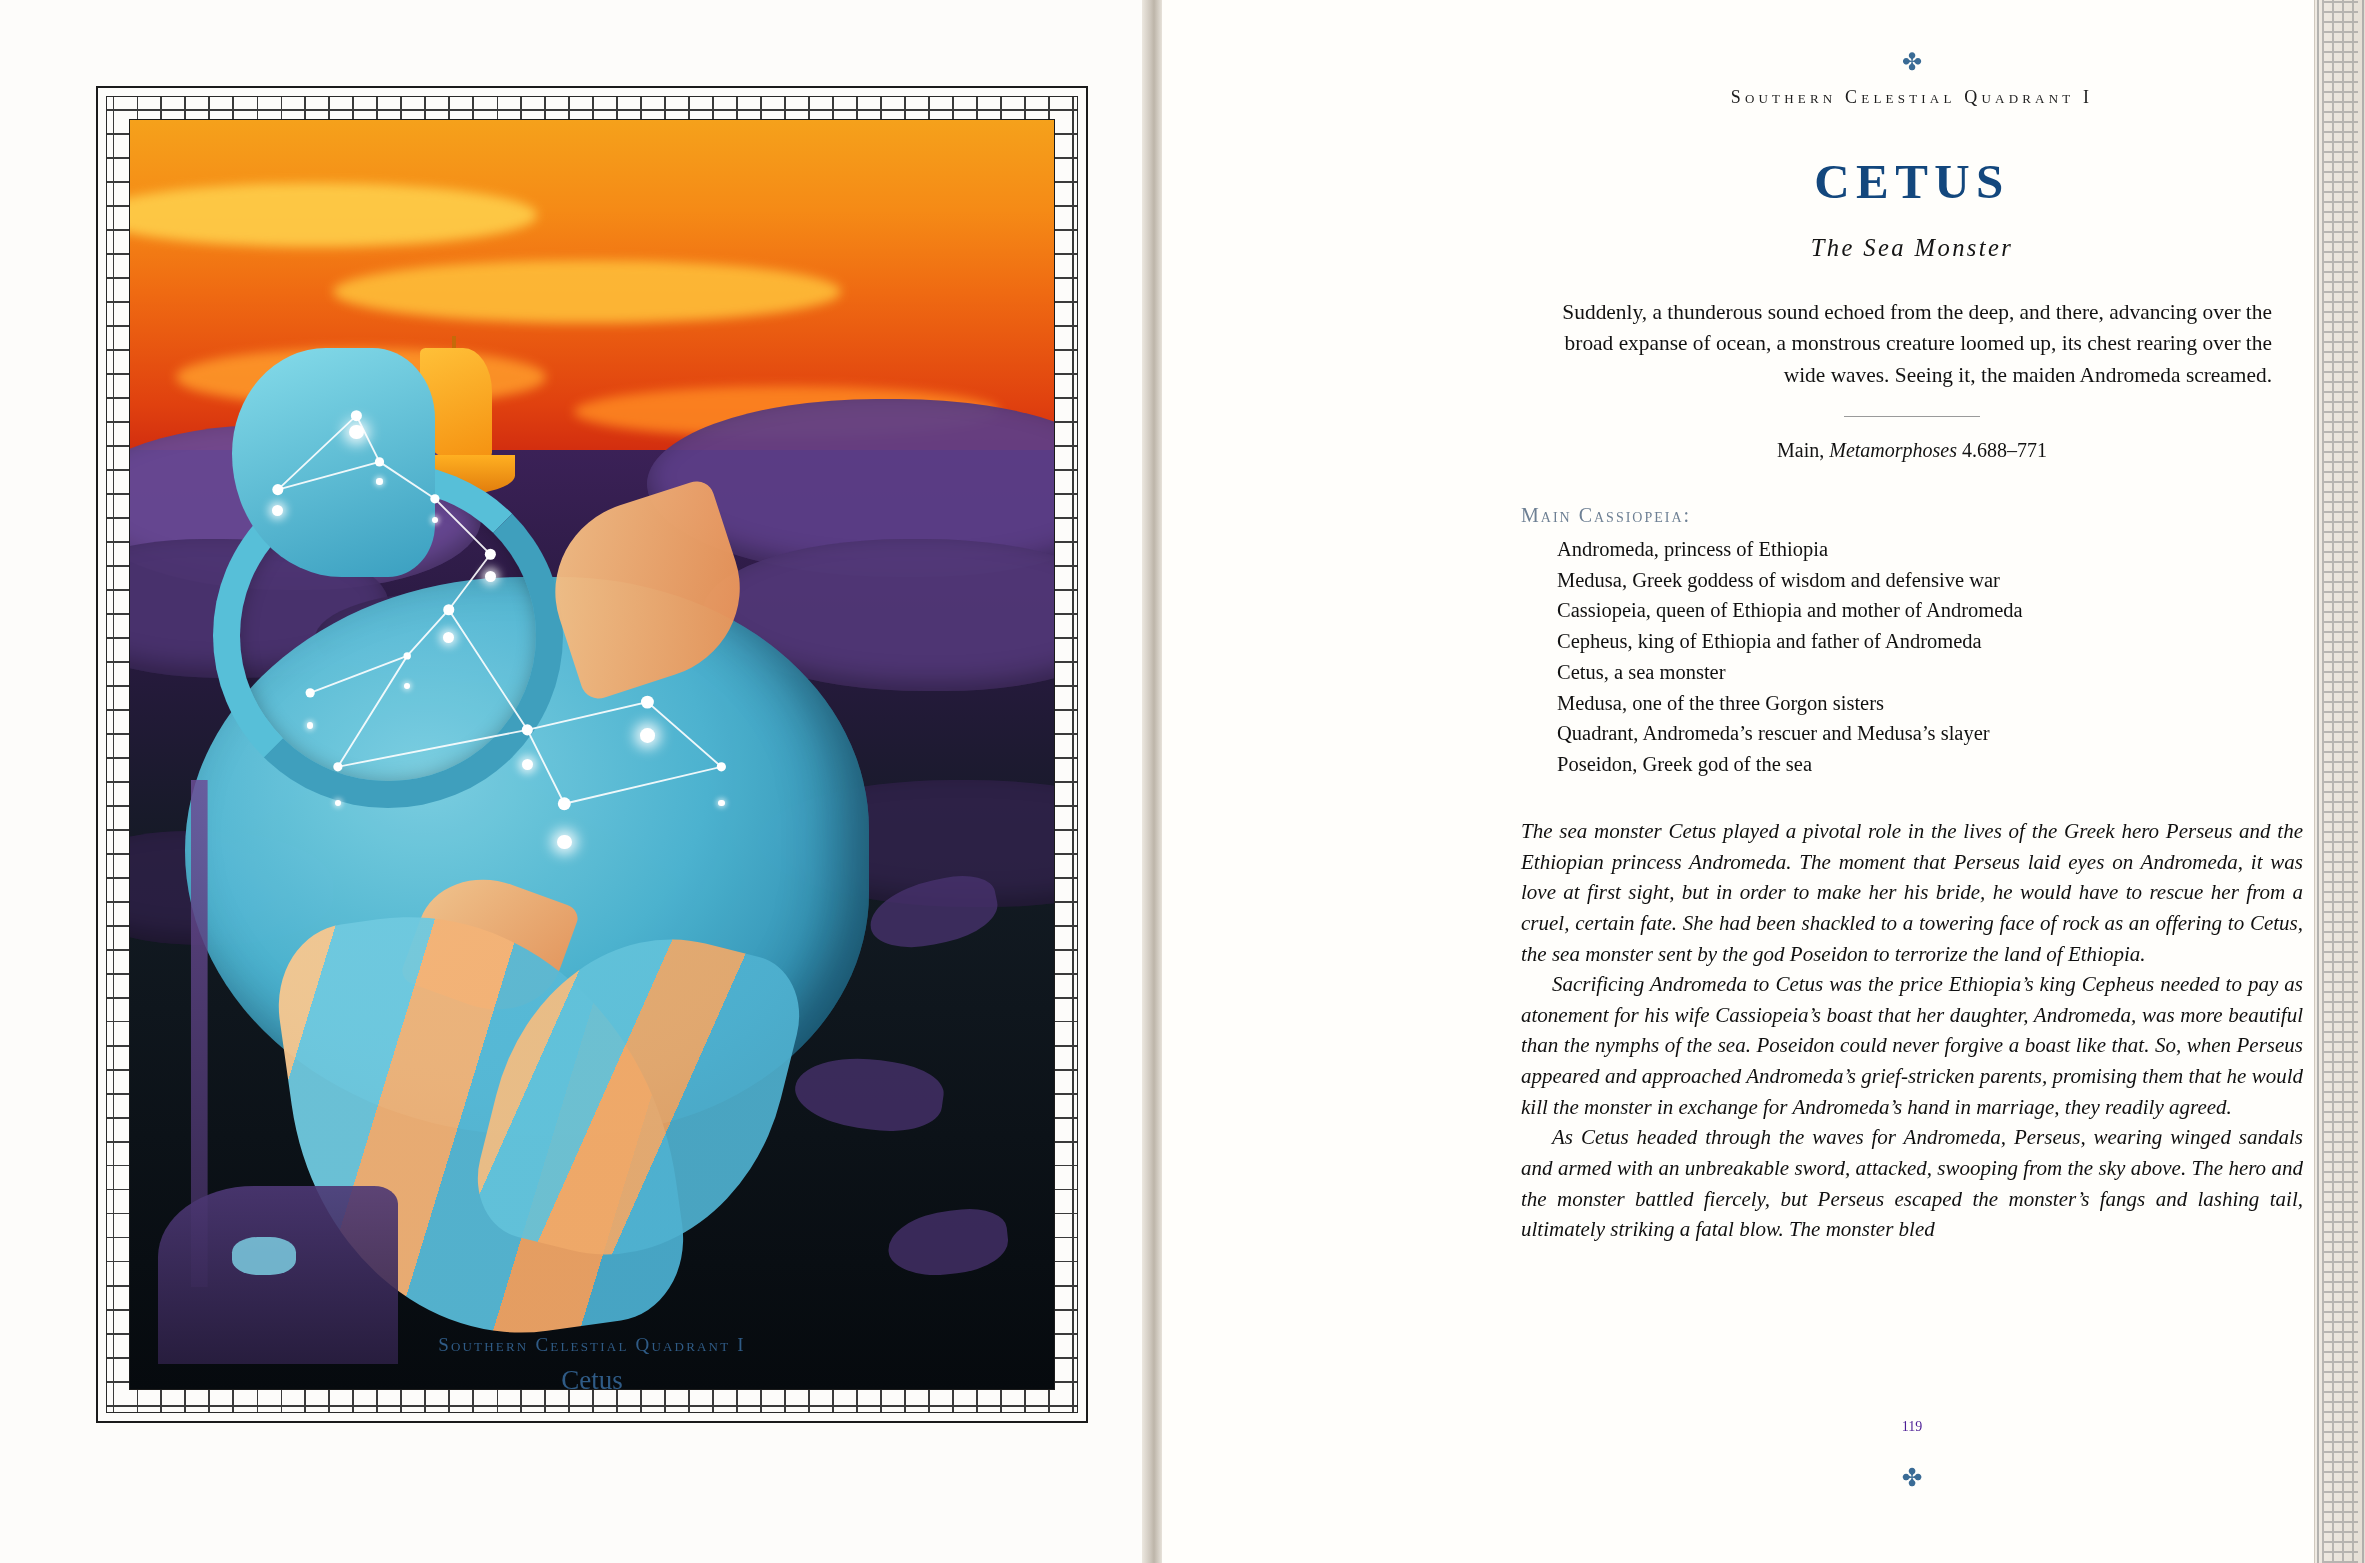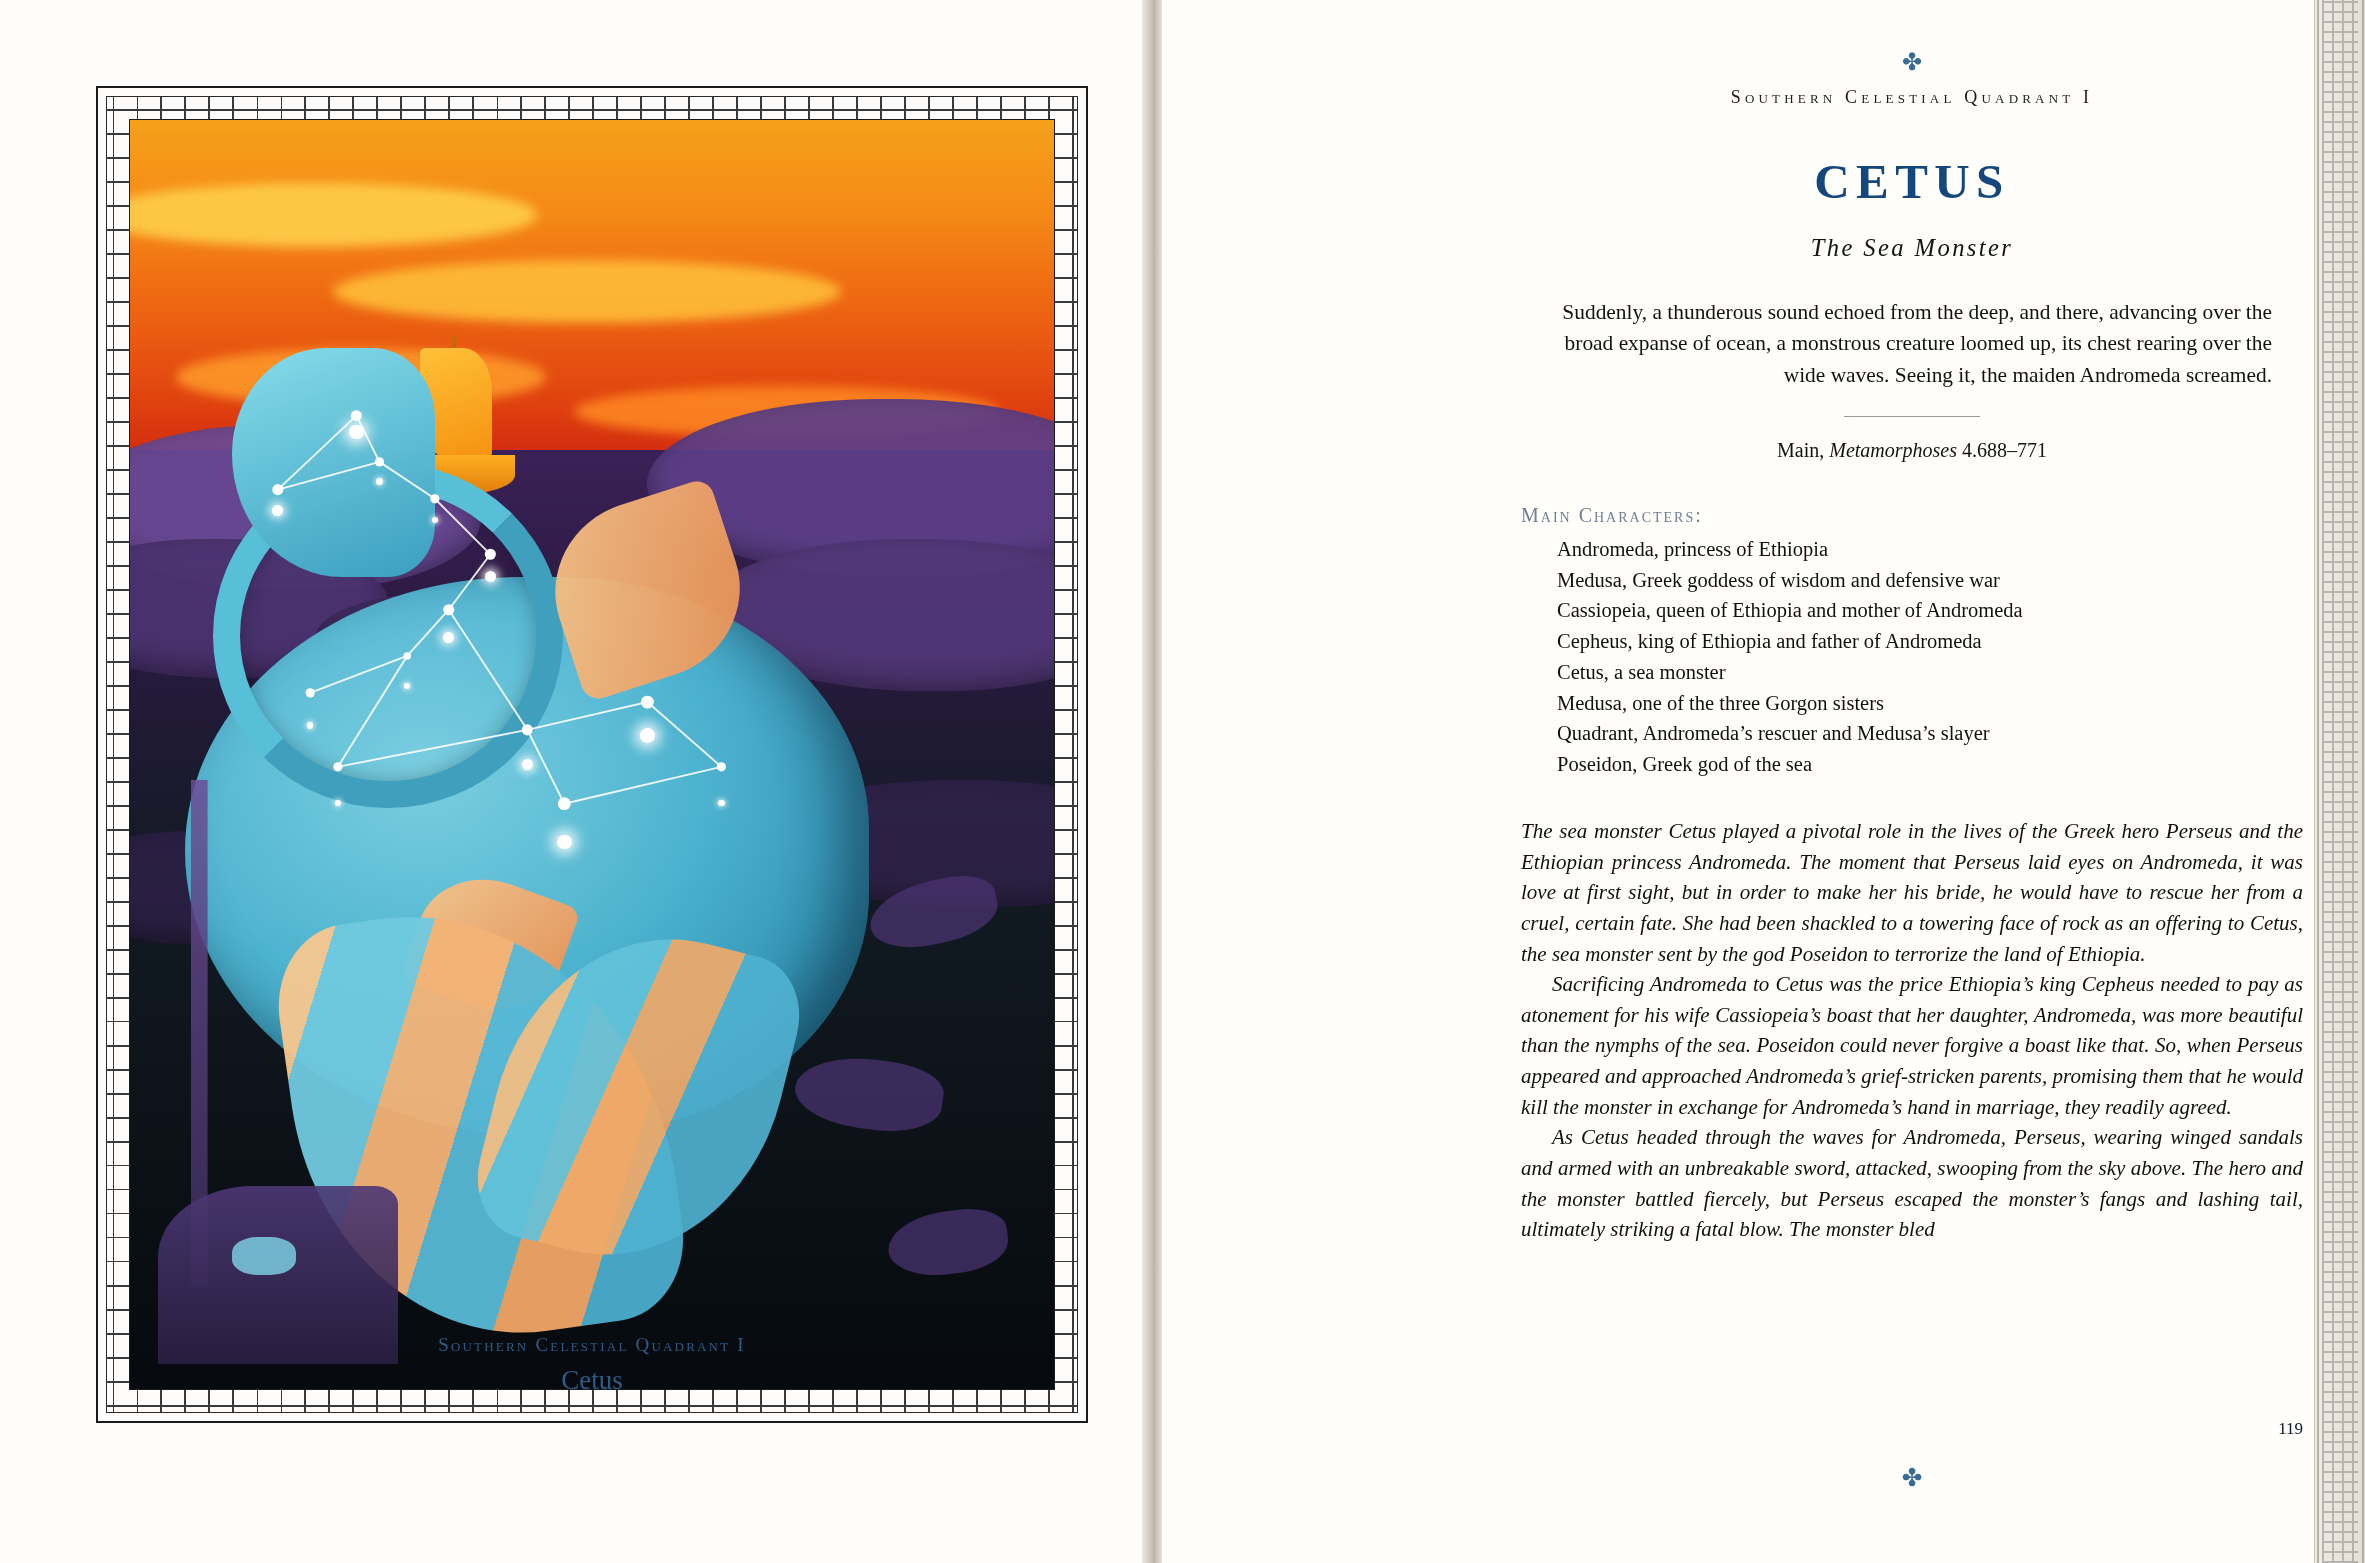--- a/index.html
+++ b/index.html
@@ -234,21 +234,21 @@
   }
   ul.chars { list-style:none; margin:0 0 36px 0; padding:0 0 0 36px; }
   ul.chars li { font-size:20.5px; line-height:1.5; color:#111; }
   .body p {
     font-size:21px; line-height:1.46; color:#101010;
     margin:0; text-align:justify;font-style:italic;
   }
   .body p + p { text-indent:31px; }
   .folio {
     position:absolute; left:359px; width:782px; top:1419px;
-    text-align:right; font-size:17px; color:#0f172a;
+    text-align:center; font-size:14px; color:#4c1d95;
   }
   .orn-bottom {
     position:absolute; left:359px; width:782px; top:1463px;
     text-align:center; color:#3a6b95; font-size:24.6px;
   }
 
   
   .edge {
     position:absolute; right:0; top:0; width:51px; height:1563px;
     background:linear-gradient(90deg,#efeae2,#e4ded4);
@@ -374,21 +374,21 @@
       <div class="subtitle">The Sea Monster</div>
 
       <div class="epigraph">Suddenly, a thunderous sound echoed from the deep, and there, advancing over the broad expanse of ocean, a monstrous creature loomed up, its chest rearing over the wide waves. Seeing it, the maiden Andromeda screamed.</div>
 
       <div class="rule"></div>
 
       <div class="attribution">
         <span>Main, </span><i>Metamorphoses</i><span> 4.688–771</span>
       </div>
 
-      <div class="chars-label">Main Characters:</div>
+      <div class="chars-label">Main Cassiopeia:</div>
 
       <ul class="chars">
         <li>Andromeda, princess of Ethiopia</li>
         <li>Medusa, Greek goddess of wisdom and defensive war</li>
         <li>Cassiopeia, queen of Ethiopia and mother of Andromeda</li>
         <li>Cepheus, king of Ethiopia and father of Andromeda</li>
         <li>Cetus, a sea monster</li>
         <li>Medusa, one of the three Gorgon sisters</li>
         <li>Quadrant, Andromeda’s rescuer and Medusa’s slayer</li>
         <li>Poseidon, Greek god of the sea</li>

